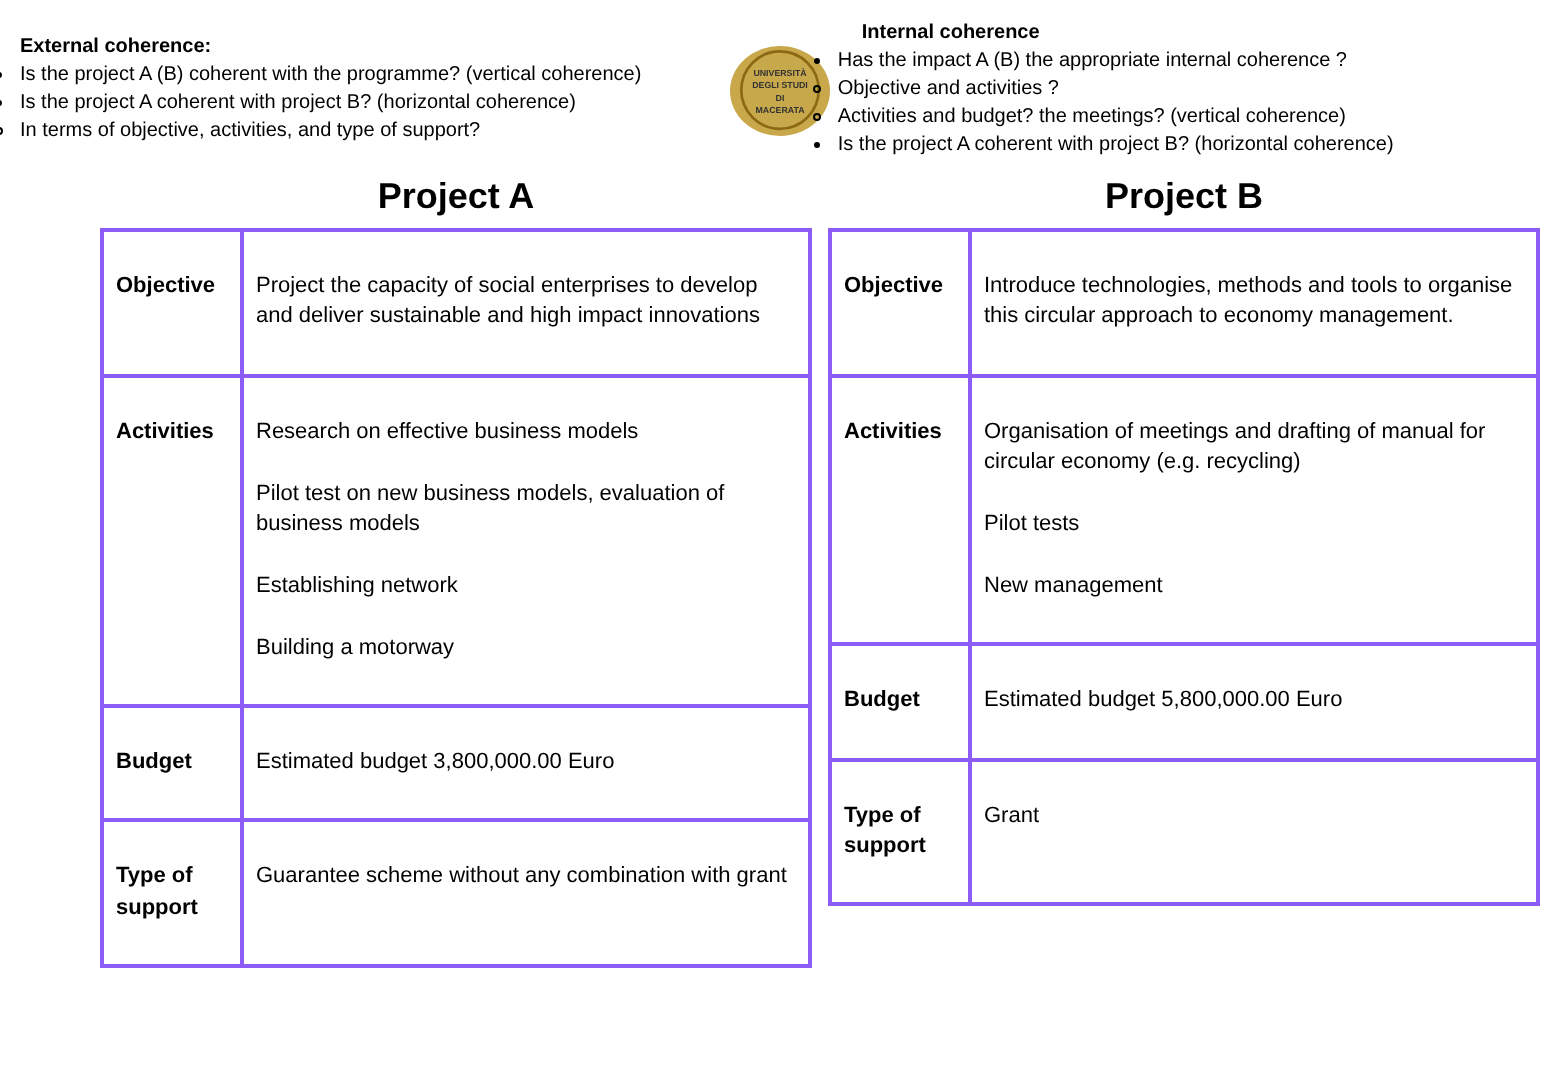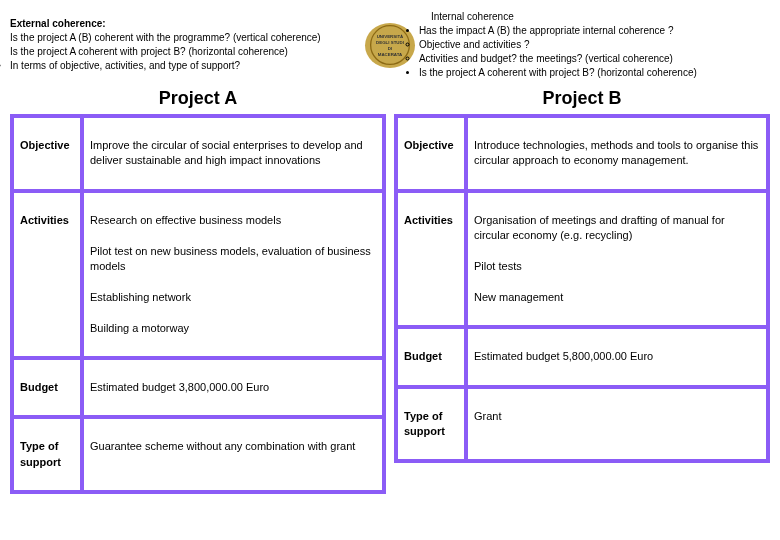--- a/index.html
+++ b/index.html
@@ -35,37 +35,38 @@
       font-weight: bold;
       color: #333;
       text-align: center;
       line-height: 1.2;
       padding: 3px;
     }
     .projects-section {
       display: flex;
       gap: 8px;
       margin-top: 5px;
+      margin-left: 40px;
     }
     .project {
       flex: 1;
     }
     .project-title {
       text-align: center;
       font-size: 18px;
       font-weight: bold;
       margin-bottom: 5px;
     }
     table {
       width: 100%;
       border-collapse: collapse;
       font-size: 11px;
     }
     td {
-      border: 4px solid #8b5cf6;
+      border: 2px solid #8b5cf6;
       padding: 20px 6px;
       vertical-align: top;
       line-height: 1.4;
     }
     .label-cell {
       font-weight: bold;
       white-space: nowrap;
       width: 70px;
       background: #fff;
     }
@@ -98,41 +99,41 @@
         <circle cx="25" cy="22" r="22" fill="none" stroke="#8B6914" stroke-width="1.5"></circle>
         <text x="25" y="14" text-anchor="middle" font-size="5" font-weight="bold" fill="#333">UNIVERSITÀ</text>
         <text x="25" y="21" text-anchor="middle" font-size="5" fill="#333">DEGLI STUDI</text>
         <text x="25" y="28" text-anchor="middle" font-size="5" fill="#333">DI</text>
         <text x="25" y="35" text-anchor="middle" font-size="5" font-weight="bold" fill="#333">MACERATA</text>
       </svg>
     </div>
   </div>
 
   <div class="internal-coherence">
-    <div style="font-weight:normal;padding-left:12px;">Internal coherence</div>
+    <div style="font-weight:bold;padding-left:12px;">Internal coherence</div>
     <ul>
       <li>Has the impact A (B) the appropriate internal coherence ?</li>
       <ul>
         <li>Objective and activities ?</li>
         <li>Activities and budget? the meetings? (vertical coherence)</li>
       </ul>
       <li>Is the project A coherent with project B? (horizontal coherence)</li>
     </ul>
   </div>
 </div>
 
 <div class="projects-section">
 
   <div class="project">
     <div class="project-title">Project A</div>
     <table>
       <tbody>
           <tr>
         <td class="label-cell">Objective</td>
-        <td>Improve the circular of social enterprises to develop and deliver sustainable and high impact innovations</td>
+        <td>Project the capacity of social enterprises to develop and deliver sustainable and high impact innovations</td>
       </tr>
       <tr>
         <td class="label-cell">Activities</td>
         <td>
           <div>Research on effective business models</div>
           <br>
           <div>Pilot test on new business models, evaluation of business models</div>
           <br>
           <div>Establishing network</div>
           <br>

